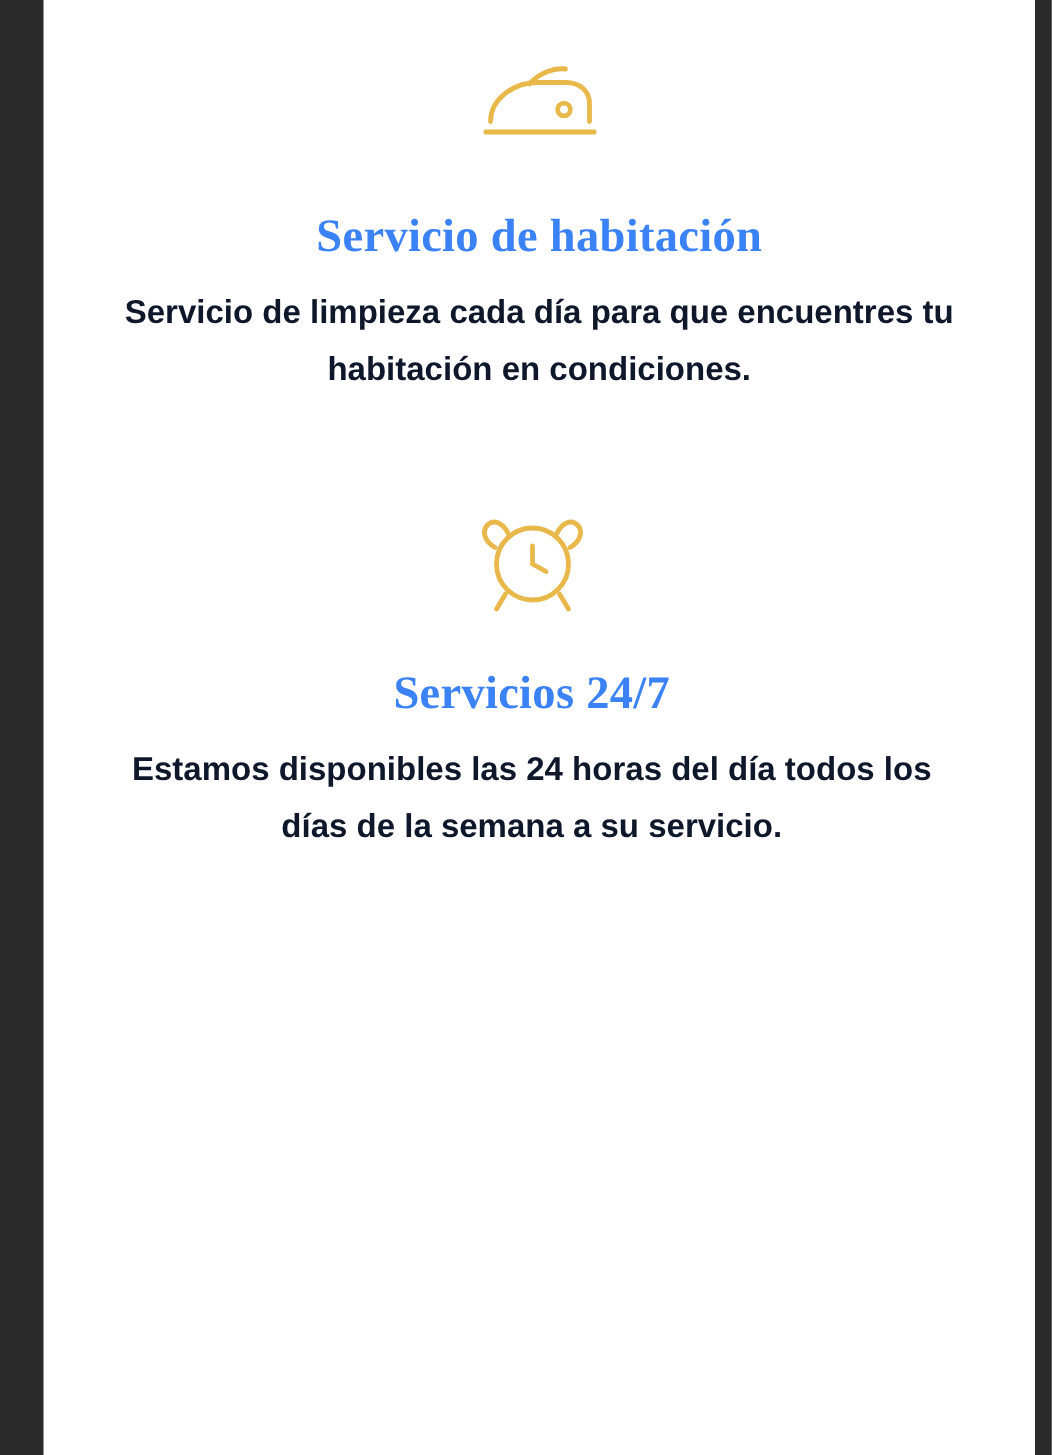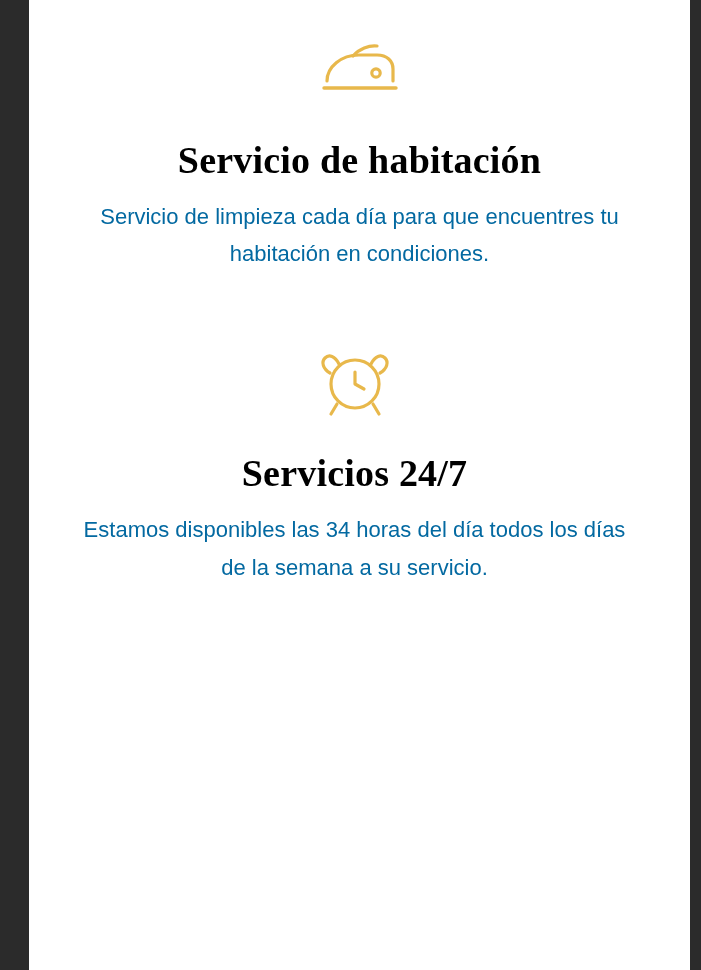--- a/index.html
+++ b/index.html
@@ -44,34 +44,34 @@
     align-items: center;
     justify-content: center;
     height: 76px;
   }
   .icon-wrap svg {
     display: block;
   }
   .feature-title {
     font-family: "Liberation Serif", "DejaVu Serif", serif;
     font-weight: bold;
-    font-size: 38px;
+    font-size: 31px;
     line-height: 1.2;
-    color: #000000;
+    color: #3b82f6;
     margin: 32px 0 0 0;
     letter-spacing: 0.2px;
   }
   .feature-desc {
     font-family: "Liberation Sans", sans-serif;
     font-size: 22px;
     line-height: 1.72;
-    color: #0369a1;
+    color: #0f172a;
     margin: 14px auto 0 auto;
     max-width: 570px;
-    font-weight: 400;
+    font-weight: 700;
   }
 </style>
 </head>
 <body>
 
 <div class="page">
   <div class="content-sheet">
     <div class="features">
 
       <div class="feature feature-1">
@@ -92,19 +92,19 @@
           <svg width="76" height="78" viewBox="0 0 76 78" fill="none" aria-hidden="true">
             <circle cx="38" cy="42" r="24" stroke="#e8b84b" stroke-width="3.2" fill="none"></circle>
             <path d="M22 22 C18 14 12 12 8 16 C4 20 6 27 13 31" stroke="#e8b84b" stroke-width="3.2" stroke-linecap="round" fill="none"></path>
             <path d="M54 22 C58 14 64 12 68 16 C72 20 70 27 63 31" stroke="#e8b84b" stroke-width="3.2" stroke-linecap="round" fill="none"></path>
             <path d="M20 62 L14 72" stroke="#e8b84b" stroke-width="3.2" stroke-linecap="round"></path>
             <path d="M56 62 L62 72" stroke="#e8b84b" stroke-width="3.2" stroke-linecap="round"></path>
             <path d="M38 30 L38 42 L47 47" stroke="#e8b84b" stroke-width="3.2" stroke-linecap="round" stroke-linejoin="round" fill="none"></path>
           </svg>
         </div>
         <h3 class="feature-title">Servicios 24/7</h3>
-        <p class="feature-desc">Estamos disponibles las 34 horas del día todos los días de la semana a su servicio.</p>
+        <p class="feature-desc">Estamos disponibles las 24 horas del día todos los días de la semana a su servicio.</p>
       </div>
 
 
     </div>
   </div>
 </div>
 
 </body></html>

